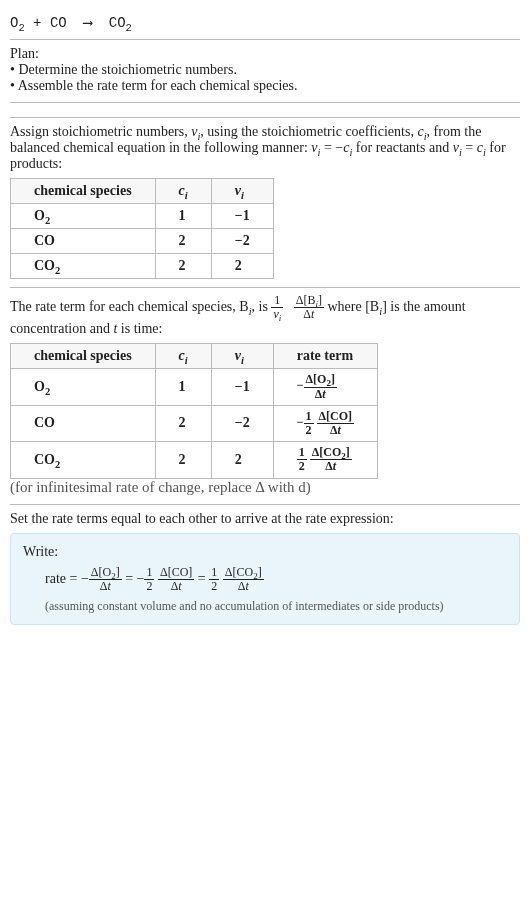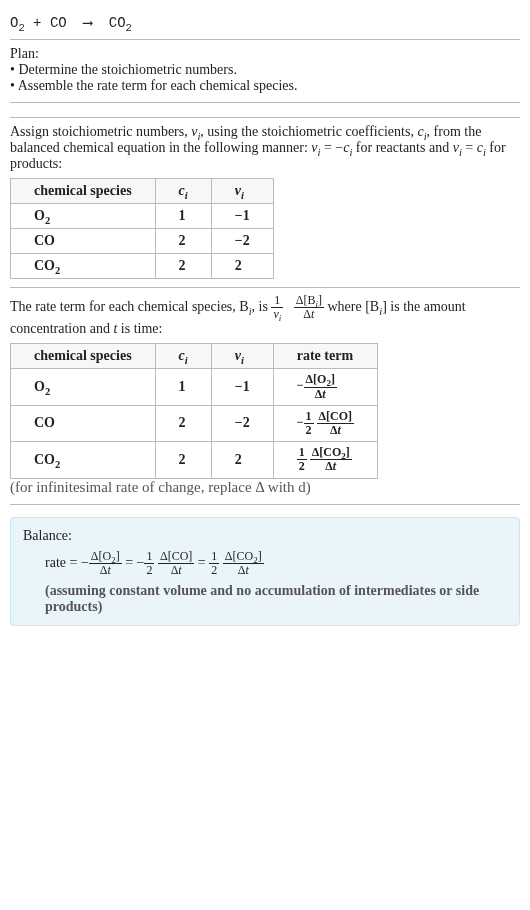--- a/index.html
+++ b/index.html
@@ -67,25 +67,24 @@
     background: #eaf5fb;
     border: 1px solid #c9e4f2;
     border-radius: 4px;
     padding: 10px 12px;
     margin-top: 6px;
   }
   .answer-box .ans-label {
     margin-bottom: 6px;
   }
   .answer-box .assume {
-    font-size: 14px;
+    font-size: 12px;
     color: #555;
     margin-top: 6px;
     padding-left: 22px;
-    font-weight: bold;
   }
   .rate-line {
     padding-left: 22px;
     white-space: nowrap;
   }
   .inline-frac {
     display: inline-block;
     vertical-align: middle;
   }
   .cell-rate {
@@ -177,18 +176,19 @@
       <td>2</td>
       <td class="cell-rate small"><span class="frac"><span class="num">1</span><span class="den">2</span></span>&nbsp;<span class="frac"><span class="num">Δ[CO<sub>2</sub>]</span><span class="den">Δ<i>t</i></span></span></td>
     </tr>
   </tbody>
     </table>
   <div class="note">(for infinitesimal rate of change, replace Δ with d)</div>
 </div>
 <hr>
 
 <div class="section">
+  <div>Set the rate terms equal to each other to arrive at the rate expression:</div>
   <div class="answer-box">
-    <div class="ans-label">Balance:</div>
+    <div class="ans-label">Write:</div>
     <div class="rate-line">rate = −<span class="frac"><span class="num">Δ[O<sub>2</sub>]</span><span class="den">Δ<i>t</i></span></span> = −<span class="frac"><span class="num">1</span><span class="den">2</span></span>&nbsp;<span class="frac"><span class="num">Δ[CO]</span><span class="den">Δ<i>t</i></span></span> = <span class="frac"><span class="num">1</span><span class="den">2</span></span>&nbsp;<span class="frac"><span class="num">Δ[CO<sub>2</sub>]</span><span class="den">Δ<i>t</i></span></span></div>
     <div class="assume">(assuming constant volume and no accumulation of intermediates or side products)</div>
   </div>
 </div>
 
 </body></html>

